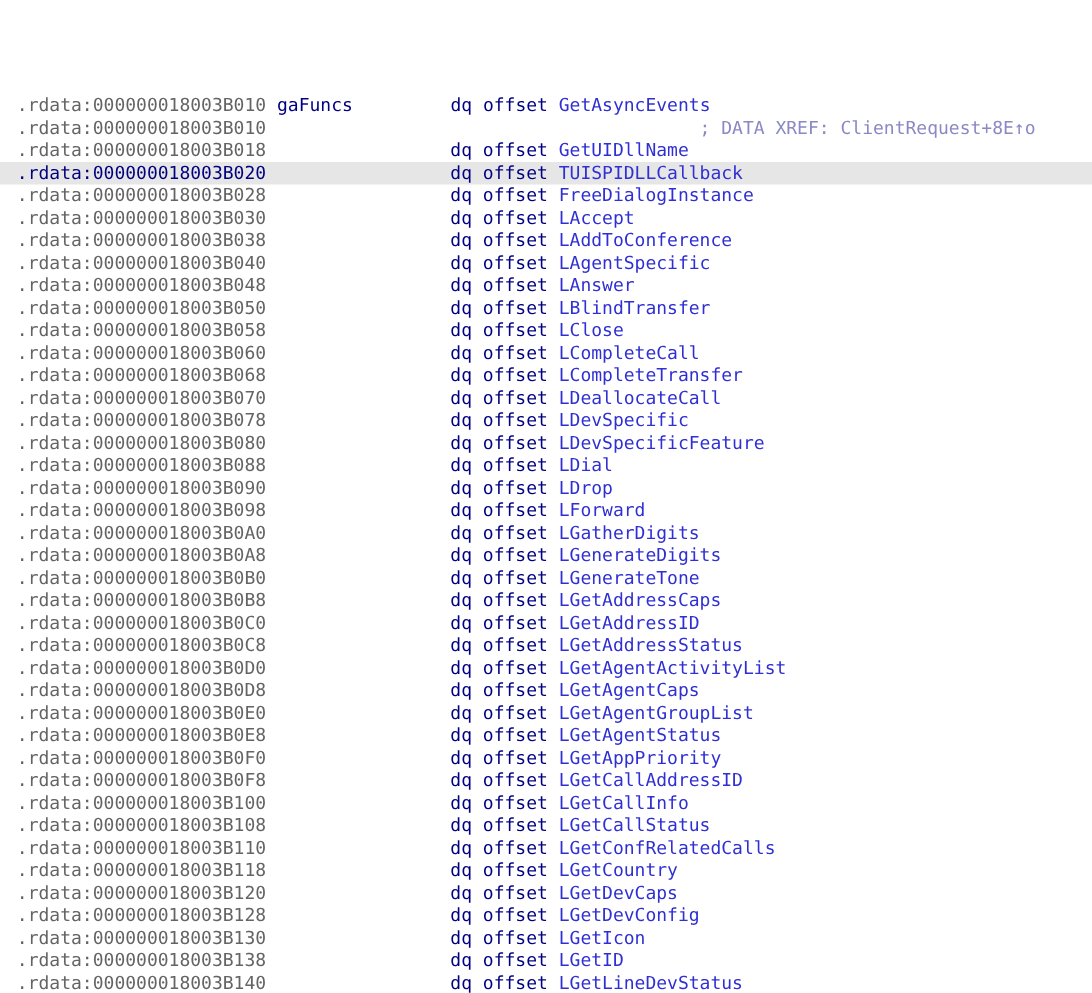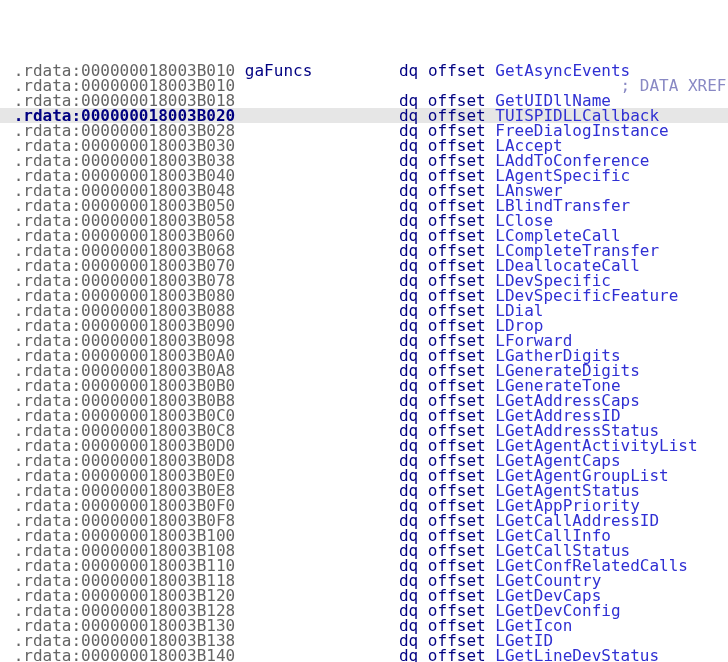--- a/index.html
+++ b/index.html
@@ -2,29 +2,29 @@
 <html style="--background: #ffffff; --address: #646464; --keyword: #000082; --name: #2f2fd3; --comment: #8989c4; --selected_bg: #e6e6e6; --selected_addr: #000080;"><head>
 <meta charset="utf-8">
 <style>
   html,body{margin:0;padding:0;}
   .screen{
     position:relative;
     width:728px;height:662px;
     overflow:hidden;
     background:var(--background,#ffffff);
     font-family:"DejaVu Sans Mono","Liberation Mono",monospace;
-    font-size:16px;line-height:15px;
+    font-size:12px;line-height:15px;
     white-space:pre;
     cursor:text;
   }
   .partial-line-clip{height:3px;overflow:hidden;}
   .row{height:15px;}
   .row.sel{background:var(--selected_bg,#e6e6e6);}
   .addr{color:var(--address,#646464);}
-  .row.sel .addr{color:var(--selected_addr,#000080);font-weight:bold;}
+  .row.sel .addr{color:var(--selected_addr,#000080);font-weight:normal;}
   .label{color:var(--keyword,#000082);}
   .kw{color:var(--keyword,#000082);}
   .nm{color:var(--name,#2f2fd3);}
   .cmt{color:var(--comment,#8989c4);}
 </style>
 </head>
 <body>
 
 <div class="screen">
   <div class="partial-line-clip">

